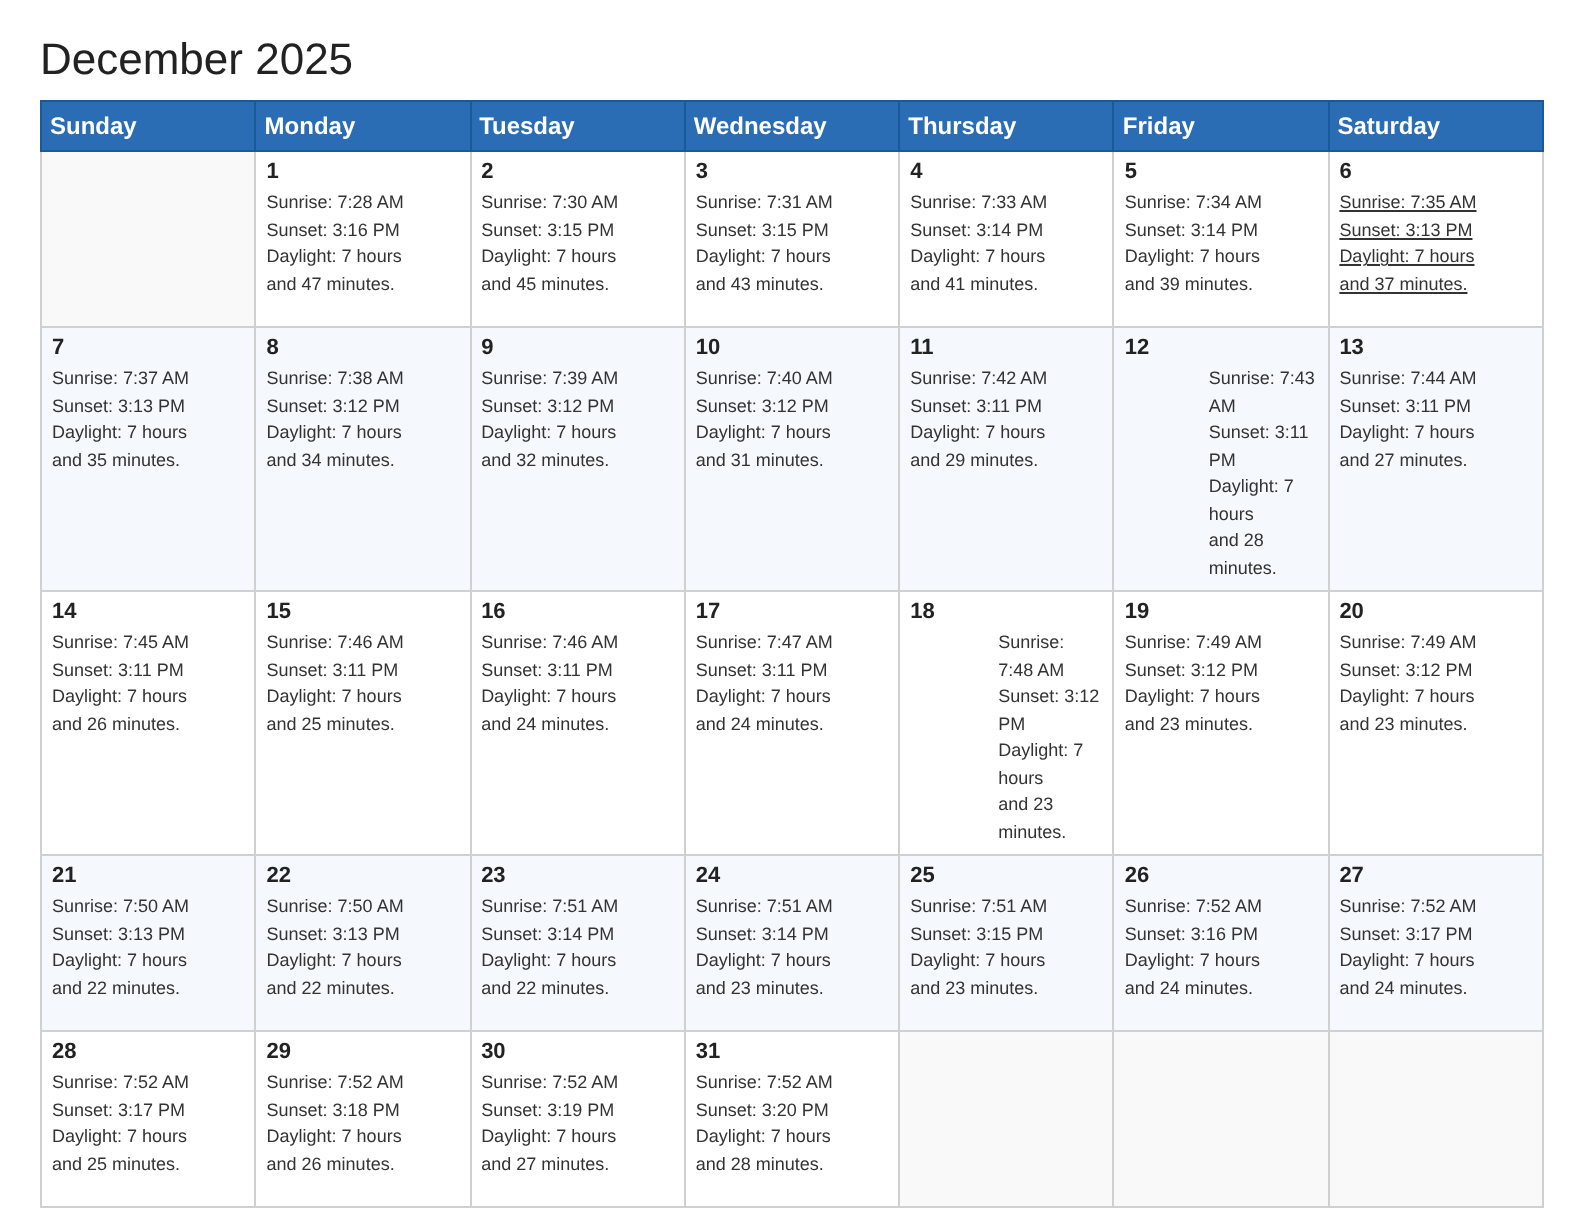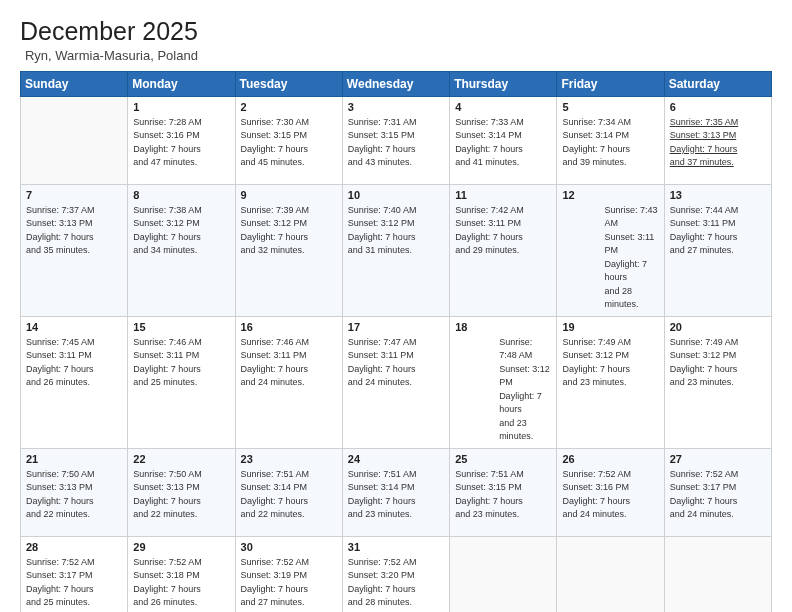--- a/index.html
+++ b/index.html
@@ -36,21 +36,21 @@
     }
     .logo-text span { color: #1a6ab0; }
     .logo-icon {
       width: 28px;
       height: 28px;
     }
     .title-block {
       text-align: right;
     }
     .month-title {
-      font-size: 25px;
+      font-size: 22px;
       font-weight: 300;
       color: #222;
       line-height: 1.1;
     }
     .location {
       font-size: 13px;
       color: #444;
       margin-top: 2px;
     }
     .calendar {
@@ -98,21 +98,20 @@
     }
     .empty { background: #f9f9f9 !important; }
   </style>
 </head>
 <body>
 
 <div class="page">
   <div class="header">
     <div class="title-block">
       <div class="month-title">December 2025</div>
-      <div class="location">Ryn, Warmia-Masuria, Poland</div>
     </div>
   </div>
 
   <table class="calendar">
     <thead>
       <tr>
       <th>Sunday</th>
           <th>Monday</th>
           <th>Tuesday</th>
           <th>Wednesday</th>

